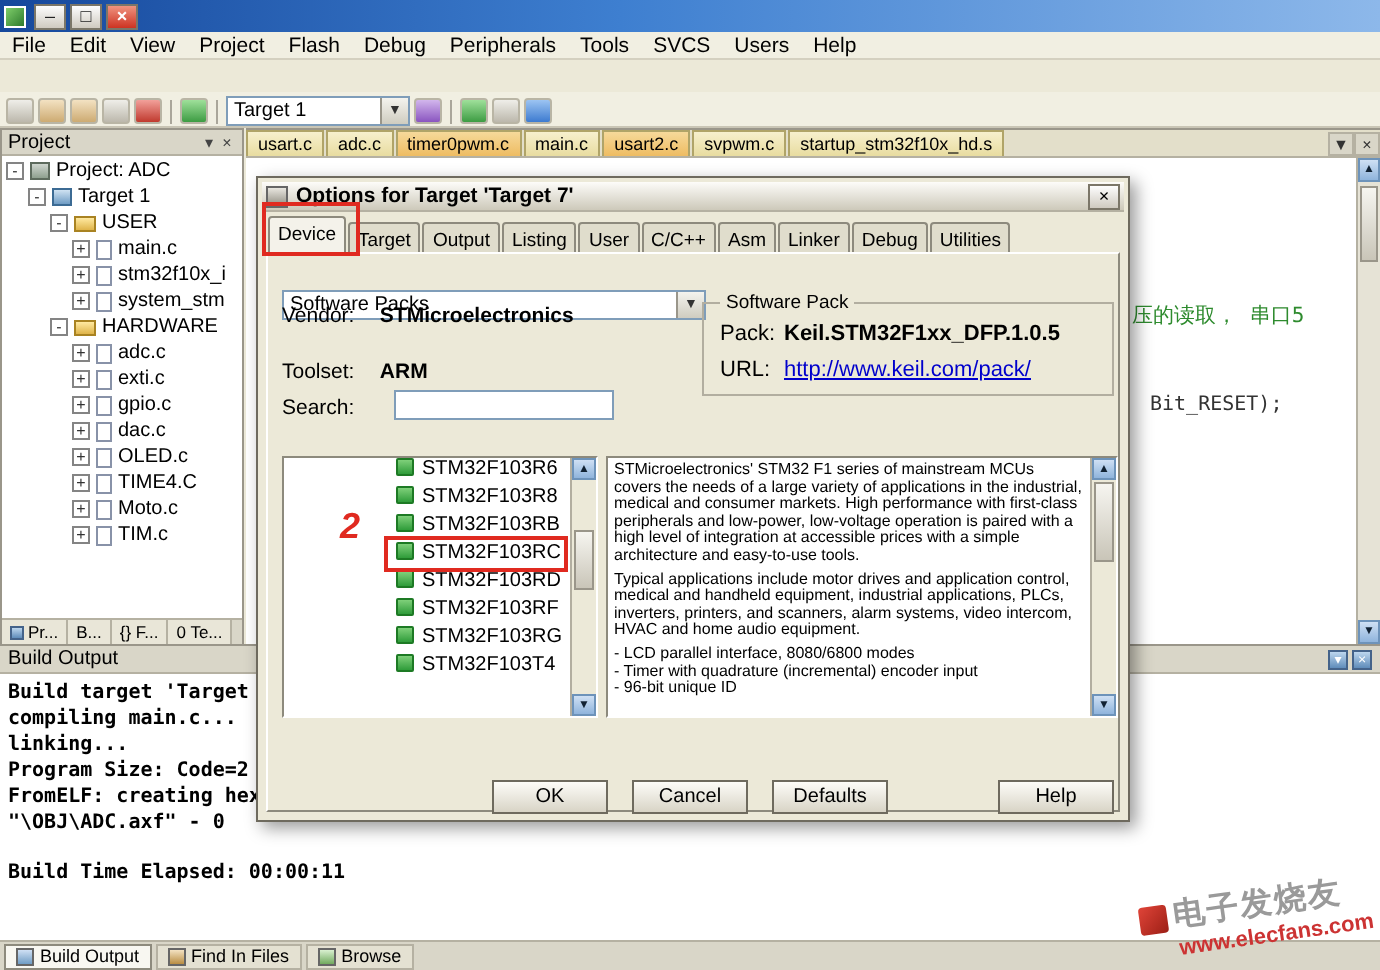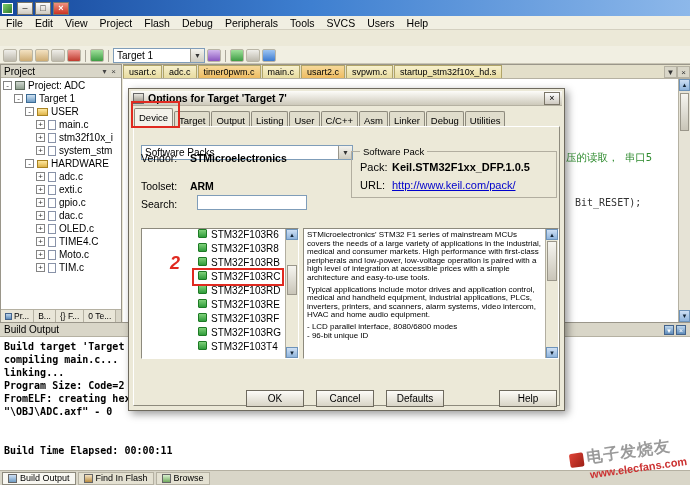--- a/index.html
+++ b/index.html
@@ -67,21 +67,21 @@
   .sarr { position:absolute; left:0; right:0; height:12px; background:linear-gradient(#cfe0f4,#8fb4dc); border:1px solid #6d93ba; font-size:6px; text-align:center; line-height:11px; color:#123; }
   .sarr.dn { bottom:0; } .sthumb { position:absolute; left:1px; right:1px; top:14px; height:38px; background:linear-gradient(#f6f5f0,#c9c5b8); border:1px solid #9a968a; }
 
   
   .bpanel { position:absolute; left:0; top:322px; right:0; height:148px; background:#fff; border-top:1px solid #9a968a; }
   .bhead { height:14px; background:#d9d6c8; border-bottom:1px solid #b5b1a2; display:flex; align-items:center; font-size:10px; padding:0 4px; }
   .bhead .sp { flex:1; }
   .bico { width:10px; height:10px; background:linear-gradient(#bcd6ee,#5f8cba); border:1px solid #44638a; font-size:7px; line-height:9px; text-align:center; color:#fff; margin-left:2px; }
   .blines { padding:4px 0 0 4px; font-family:"DejaVu Sans Mono", monospace; font-size:10px; font-weight:600; }
   .bline { height:13px; white-space:nowrap; }
-  .bline.gap { margin-top:26px; }
+  .bline.gap { margin-top:12px; }
 
   
   .sbar { position:absolute; left:0; bottom:0; right:0; height:15px; background:#d9d6c8; border-top:1px solid #b5b1a2; display:flex; align-items:center; padding:0 2px; gap:2px; }
   .stab { display:flex; align-items:center; gap:3px; font-size:9px; height:13px; padding:0 5px; border:1px solid #b5b1a2; background:#e4e1d2; }
   .stab.active { background:#f8f7f1; border-color:#8d8a7d; }
   .stab .sic { width:9px; height:9px; border:1px solid #666; }
   .sic1 { background:linear-gradient(#cfe0f4,#6f9cc4); } .sic2 { background:linear-gradient(#f3e2c2,#b98d42); } .sic3 { background:linear-gradient(#d9f0d0,#71aa5e); }
 
   
   .dlg { position:absolute; left:128px; top:88px; width:437px; height:323px; background:#ece9d8;
@@ -364,21 +364,21 @@
     </div>
   </div>
 
   <div class="sbar">
     <span class="stab active">
         <span class="sic sic1"></span>
         <span>Build Output</span>
       </span>
     <span class="stab">
         <span class="sic sic2"></span>
-        <span>Find In Flash</span>
+        <span>Find In Files</span>
       </span>
     <span class="stab">
         <span class="sic sic3"></span>
         <span>Browse</span>
       </span>
   </div>
 
   <div class="dlg">
     <div class="dtit">
       <span class="dic"></span>
@@ -439,24 +439,20 @@
       <div class="drow">
           <span class="chip"></span>
           <span>STM32F103RC</span>
         </div>
       <div class="drow">
           <span class="chip"></span>
           <span>STM32F103RD</span>
         </div>
       <div class="drow">
           <span class="chip"></span>
-          <span>STM32F103RE</span>
-        </div>
-      <div class="drow">
-          <span class="chip"></span>
           <span>STM32F103RF</span>
         </div>
       <div class="drow">
           <span class="chip"></span>
           <span>STM32F103RG</span>
         </div>
       <div class="drow">
           <span class="chip"></span>
           <span>STM32F103T4</span>
         </div>
@@ -465,20 +461,21 @@
         <span class="sthumb"></span>
         <span class="sarr dn">▼</span>
       </div>
     </div>
 
     <div class="dwrap">
       <div class="desc">
         <div>STMicroelectronics' STM32 F1 series of mainstream MCUs covers the needs of a large variety of applications in the industrial, medical and consumer markets. High performance with first-class peripherals and low-power, low-voltage operation is paired with a high level of integration at accessible prices with a simple architecture and easy-to-use tools.</div>
         <div>Typical applications include motor drives and application control, medical and handheld equipment, industrial applications, PLCs, inverters, printers, and scanners, alarm systems, video intercom, HVAC and home audio equipment.</div>
         <div class="bl">- LCD parallel interface, 8080/6800 modes</div>
+        <div class="bl">- Timer with quadrature (incremental) encoder input</div>
         <div class="bl">- 96-bit unique ID</div>
       </div>
       <div class="dsb">
         <span class="sarr">▲</span>
         <span class="sthumb"></span>
         <span class="sarr dn">▼</span>
       </div>
     </div>
 
     <div class="dbtn" style="left:117px">OK</div>

